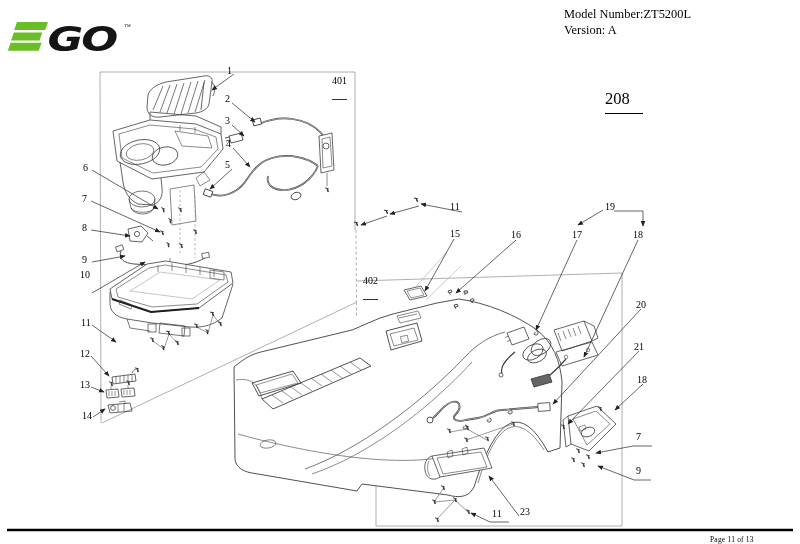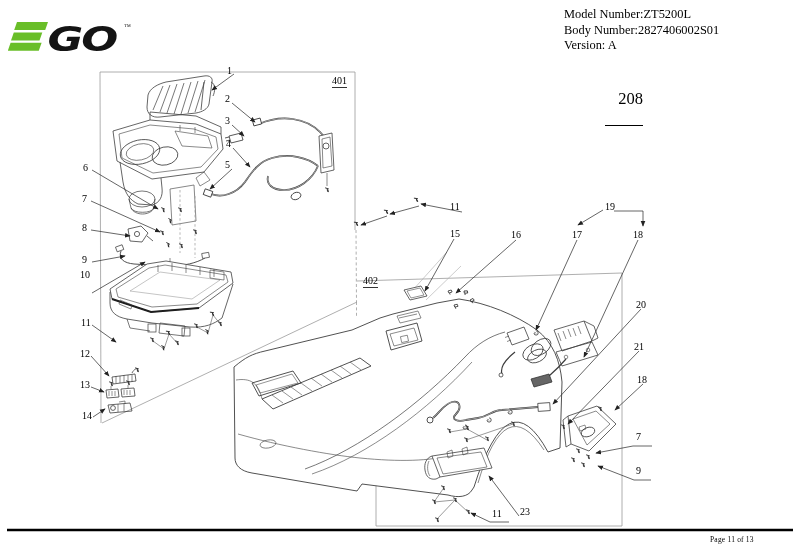--- a/index.html
+++ b/index.html
@@ -1,44 +1,43 @@
 <!DOCTYPE html>
 <html><head>
 <meta charset="utf-8">
 <style>
   html,body{margin:0;padding:0;background:#888;}
   #page{position:relative;width:800px;height:544px;background:#ffffff;overflow:hidden;
         font-family:"Liberation Serif",serif;color:#000;}
   #art{position:absolute;left:0;top:0;}
   #logo{position:absolute;left:8px;top:20px;}
   #infoblock{position:absolute;left:564px;top:7px;width:235px;font-size:12.4px;line-height:15.6px;white-space:nowrap;}
-  #pageno{position:absolute;left:605px;top:89px;width:38px;text-align:right;font-size:16.5px;
-          border-bottom:1.3px solid #000;padding-bottom:16px;}
+  #pageno{position:absolute;left:605px;top:89px;width:38px;text-align:left;font-size:16.5px;
+          border-bottom:1.3px solid #000;padding-bottom:4px;}
   .co{position:absolute;font-size:10px;line-height:10px;font-family:"Liberation Serif",serif;}
-  .co.u{border-bottom:1px solid #333;padding-bottom:1px;}
+  .co.u{border-bottom:1px solid #333;padding-bottom:13px;}
   #pagefoot{position:absolute;left:710px;top:535px;font-size:7.5px;font-weight:normal;letter-spacing:.2px;}
 </style>
 </head>
 <body>
 
 <div id="page">
 
   <svg id="logo" width="134" height="38" viewBox="0 0 134 38">
     <g fill="#69be28">
       <path d="M9,2 h31 l-2.8,8 h-31 z"></path>
       <path d="M5.8,12.4 h28.5 l-2.8,8 h-28.5 z"></path>
       <path d="M2.6,22.8 h31 l-2.8,8 h-31 z"></path>
     </g>
     <text x="30" y="31" transform="scale(1.32 1)" font-family="DejaVu Sans, sans-serif" font-weight="bold" font-style="italic" font-size="33" letter-spacing="-1.5" fill="#141414">GO</text>
     <text x="116" y="9" font-size="7" fill="#141414">™</text>
   </svg>
 
   <div id="infoblock">
     <div>Model Number:ZT5200L</div>
-    <div>Body Number:2827406002S01</div>
     <div>Version: A</div>
   </div>
   <div id="pageno">208</div>
 
   <svg id="art" width="800" height="544" viewBox="0 0 800 544">
     <defs>
       <marker id="ah" markerUnits="userSpaceOnUse" markerWidth="6" markerHeight="6" refX="5" refY="3" orient="auto">
         <path d="M0,0.7 L5.7,3 L0,5.3 Z" fill="#222"></path>
       </marker>
       <g id="scr" stroke="#2e2e2e" stroke-width="0.9" fill="none">

